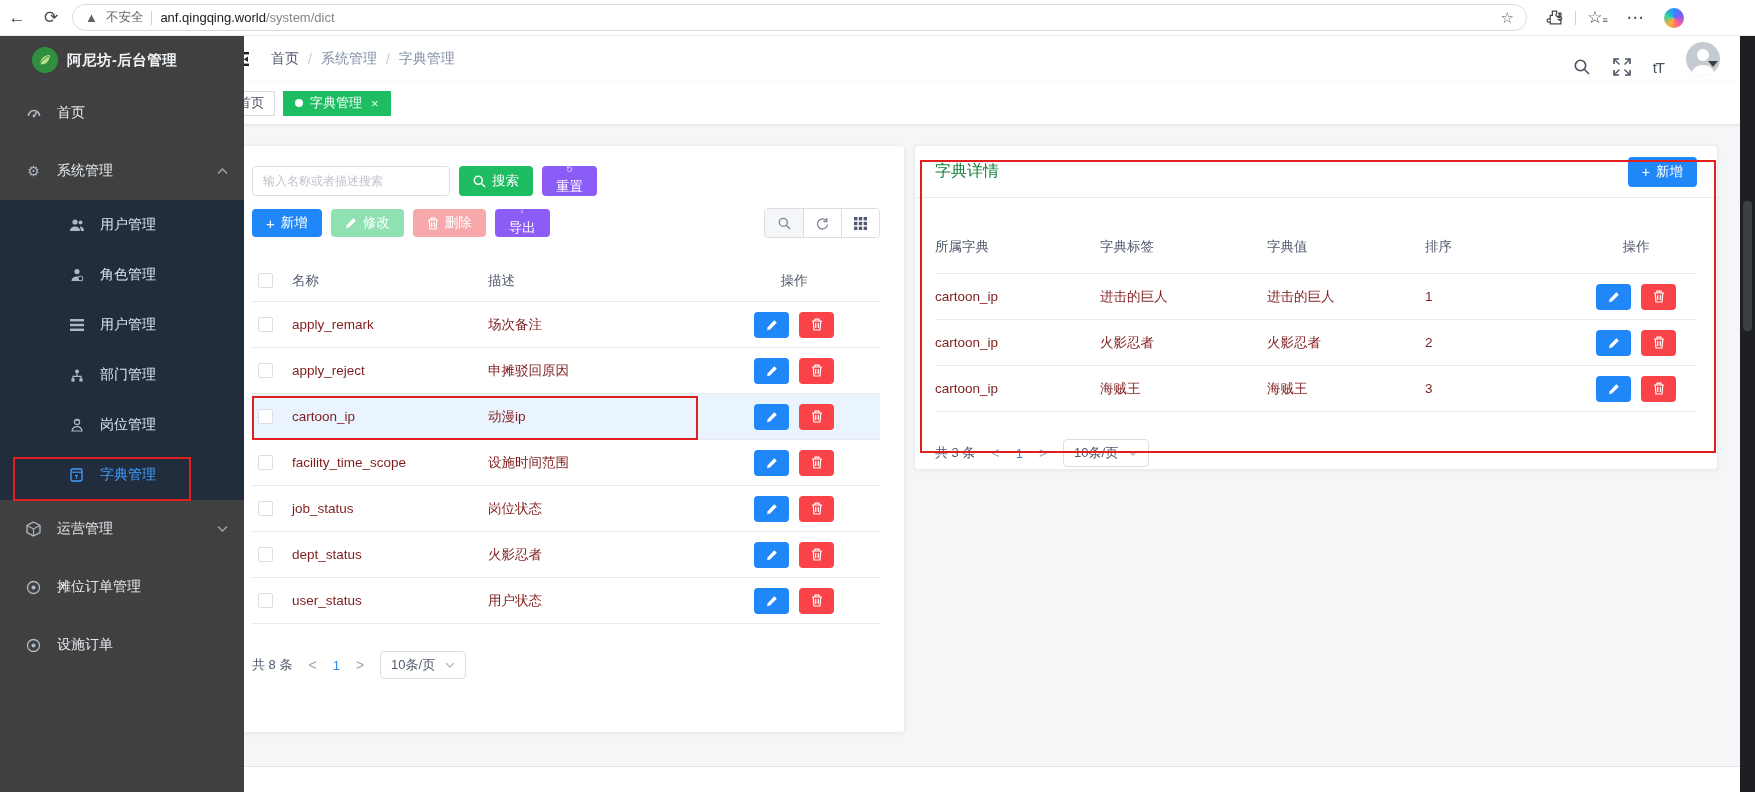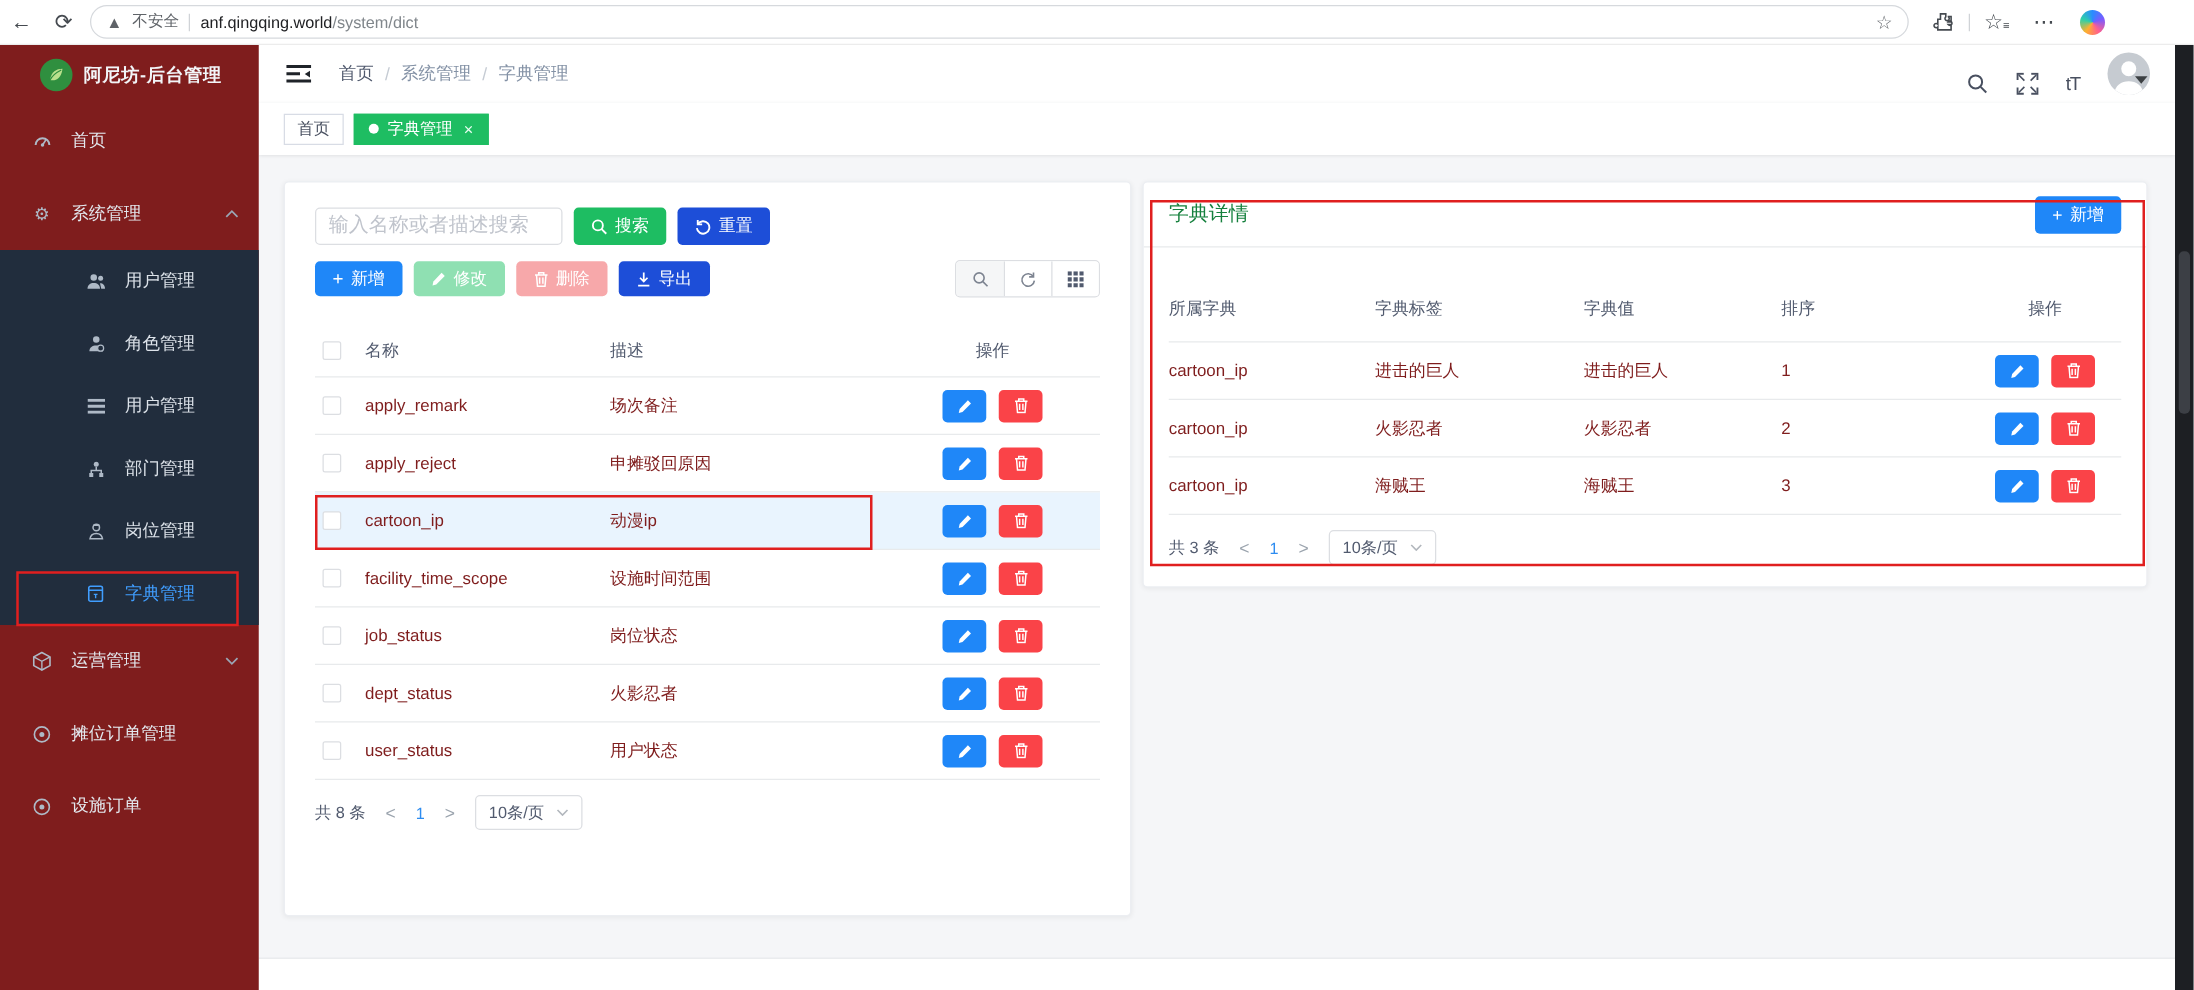--- a/index.html
+++ b/index.html
@@ -17,21 +17,21 @@
   .url-text .path { color:#80868b; }
   .pill-star { margin-left:auto; font-size:15px; color:#5f6368; }
   .chrome-right { display:flex; align-items:center; gap:4px; margin-left:10px; }
   .copilot { width:20px; height:20px; border-radius:50%; background:conic-gradient(#2a8cff,#7b5bff,#ff5f8f,#ffb02e,#2fd0a8,#2a8cff); margin:0 8px; }
 
   
   .scroll-strip { position:absolute; right:0; top:36px; width:15px; height:756px; background:#1d1f23; z-index:6; }
   .scroll-thumb { position:absolute; left:3px; top:165px; width:9px; height:130px; background:#3c3f45; border-radius:4px; }
 
   
-  .sidebar { position:absolute; left:0; top:36px; width:207px; height:756px; background:#7f1d1d; z-index:2; }
+  .sidebar { position:absolute; left:0; top:36px; width:244px; height:756px; background:#404040; z-index:2; }
   .logo-row { height:48px; display:flex; align-items:center; padding-left:32px; gap:9px; }
   .logo-badge { width:26px; height:26px; border-radius:50%; background:#2f8f3f; display:flex; align-items:center; justify-content:center; }
   .logo-title { color:#f2f5f8; font-size:14.5px; font-weight:bold; letter-spacing:.5px; }
   .nav-item { display:flex; align-items:center; height:58px; padding-left:25px; gap:15px; color:#e3e8ee; font-size:14px; cursor:pointer; position:relative; }
   .nav-item .n-icon { width:17px; text-align:center; color:#aeb9c6; font-size:14px; display:flex; justify-content:center; }
   .submenu { background:#212d3d; }
   .submenu .nav-item { height:50px; padding-left:68px; color:#dde3ea;font-family:Liberation Serif, serif; }
   .nav-item.active { color:#409eff; }
   .nav-item.active .n-icon { color:#409eff; }
   .chev { position:absolute; right:16px; top:50%; transform:translateY(-50%); color:#9aa6b5; }
@@ -55,25 +55,25 @@
   .tab .dot { width:8px; height:8px; border-radius:50%; background:#fff; }
   .tab .close { font-size:13px; color:#eafff2; margin-left:2px; }
 
   .content { position:relative; height:642px; }
   .card { position:absolute; background:#fff; border:1px solid #eceef2; border-radius:4px; box-shadow:0 1px 4px rgba(0,0,0,.06); }
   .card-left  { left:20px; top:21px; width:678px; height:588px; padding:20px 24px; }
   .card-right { left:707px; top:21px; width:804px; height:325px; }
 
   
   .row1 { display:flex; align-items:center; gap:9px; }
-  .search-input { width:198px; height:30px; border:1px solid #dcdee2; border-radius:4px; padding:0 10px; font-size:16px; color:#b91c1c; font-family:inherit; }
+  .search-input { width:198px; height:30px; border:1px solid #dcdee2; border-radius:4px; padding:0 10px; font-size:12px; color:#b91c1c; font-family:inherit; }
   .search-input::placeholder { color:#c0c4cc; }
   .btn { height:30px; border:none; border-radius:4px; color:#fff; font-size:13.5px; display:inline-flex; align-items:center; justify-content:center; gap:6px; padding:0 14px; cursor:pointer; font-family:inherit; }
   .btn-green { background:#1ebd62; }
-  .btn-amber { background:#1d4ed8; }
+  .btn-amber { background:#8b5cf6;flex-direction:column; }
   .btn-blue  { background:#1f87f8; }
   .btn-green-dis { background:#8fe0b2; }
   .btn-red-dis   { background:#f7a8aa; }
   .row2 { display:flex; align-items:center; gap:9px; margin-top:12px; }
   .row2 .btn { height:28px; }
   .mini-group { margin-left:auto; display:flex; border:1px solid #dcdee2; border-radius:4px; overflow:hidden; }
   .mini-btn { width:38px; height:28px; display:flex; align-items:center; justify-content:center; background:#fff; color:#7d8491; cursor:pointer; border-left:1px solid #dcdee2; }
   .mini-btn:first-child { border-left:none; background:#f5f6f7; }
 
   
@@ -83,21 +83,21 @@
   .tbl-row { height:46px; border-bottom:1px solid #e8eaec; font-size:13.5px; color:#7f1d1d; }
   .tbl-row.hl { background:#e9f4fe; }
   .ops-h { text-align:center; }
   .ops { display:flex; justify-content:center; gap:10px; }
   .chk { width:15px; height:15px; border:1px solid #dcdee2; border-radius:2px; background:#fff; margin-left:6px; cursor:pointer; }
   .ic-btn { width:35px; height:26px; border:none; border-radius:4px; display:flex; align-items:center; justify-content:center; cursor:pointer; }
   .ic-edit { background:#1f87f8; }
   .ic-del  { background:#fa4348; }
 
   
-  .pager { display:flex; align-items:center; gap:16px; margin-top:12px; font-size:13px; color:#515a6e; }
+  .pager { display:flex; align-items:center; gap:16px; margin-top:27px; font-size:13px; color:#515a6e; }
   .pg-arrow { color:#9aa3ad; font-size:14px; cursor:pointer; }
   .pg-num { color:#2d8cf0; cursor:pointer; }
   .pg-size { height:28px; border:1px solid #dcdee2; border-radius:4px; display:flex; align-items:center; gap:10px; padding:0 10px; color:#515a6e; cursor:pointer; }
   .pg-size .car { color:#b2b7bd; }
 
   
   .rc-head { height:52px; display:flex; align-items:center; justify-content:space-between; padding:0 20px; border-bottom:1px solid #e8eaec; }
   .rc-title { font-size:16px; color:#15803d; }
   .rc-body { padding:0 20px; }
   .right-grid { grid-template-columns:165px 167px 158px 1fr 122px; }

